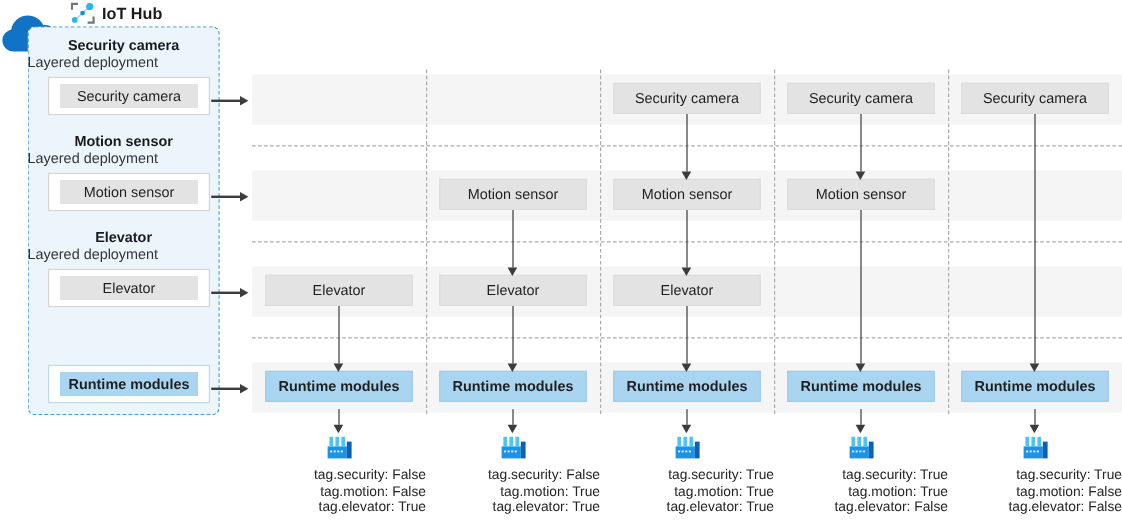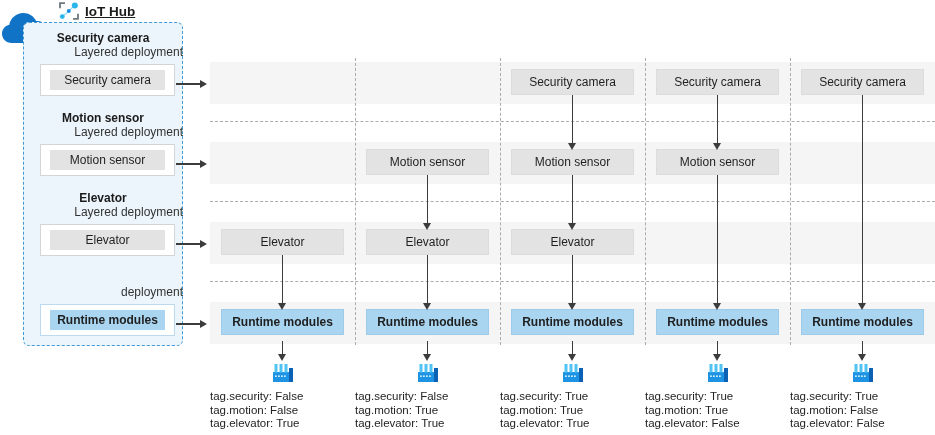--- a/index.html
+++ b/index.html
@@ -7,24 +7,24 @@
     position:relative;width:935px;height:435px;background:#fff;overflow:hidden;
     font-family:"Liberation Sans",sans-serif;color:#222;
   }
   
   .panel{
     position:absolute;left:23px;top:22px;width:160px;height:324px;
     background:#edf5fc;border:1.5px dashed #3f9ad7;border-radius:6px;box-sizing:border-box;
   }
   .cloud{position:absolute;left:0px;top:10px;width:52px;height:34px;}
   .hub-icon{position:absolute;left:57px;top:1px;width:24px;height:20px;}
-  .hub-title{position:absolute;left:85px;top:4px;font-size:13.5px;font-weight:700;color:#1b1b1b;text-decoration:underline;}
+  .hub-title{position:absolute;left:85px;top:4px;font-size:13.5px;font-weight:700;color:#1b1b1b;}
   
   .sec-title{position:absolute;left:23px;width:160px;text-align:center;font-size:12px;font-weight:700;color:#1a1a1a;line-height:14px;}
-  .sec-sub{position:absolute;left:23px;width:160px;text-align:right;font-size:12px;color:#333;line-height:14px;}
+  .sec-sub{position:absolute;left:23px;width:160px;text-align:left;font-size:12px;color:#333;line-height:14px;}
   .outer-box{
     position:absolute;left:40px;width:135px;height:32px;background:#fff;
     border:1px solid #d4d4d4;box-sizing:border-box;padding:5px 9px;
   }
   .outer-box.blue{border-color:#bcd9ee;}
   .inner-box{width:100%;height:100%;display:flex;align-items:center;justify-content:center;
     font-size:12px;color:#1f1f1f;background:#e3e3e3;}
   .inner-box.blue{background:#a9d5f1;font-weight:700;}
   
   .band{position:absolute;left:210px;width:725px;height:42px;background:#f5f5f5;}
@@ -37,21 +37,21 @@
   }
   .col-box.blue{background:#a9d5f1;border-color:#9ecbe9;font-weight:700;}
   
   .harrow{position:absolute;height:1.5px;background:#3c3c3c;}
   .harrow::after{content:"";position:absolute;right:-7px;top:-3.5px;border-left:7px solid #3c3c3c;
     border-top:4.2px solid transparent;border-bottom:4.2px solid transparent;}
   .varrow{position:absolute;width:1.5px;background:#3c3c3c;}
   .varrow::after{content:"";position:absolute;bottom:-7px;left:-3.5px;border-top:7px solid #3c3c3c;
     border-left:4.2px solid transparent;border-right:4.2px solid transparent;}
   .factory{position:absolute;width:26px;height:22px;}
-  .tags{position:absolute;width:145px;text-align:left;font-size:11.5px;color:#242424;line-height:13.5px;}
+  .tags{position:absolute;width:145px;text-align:right;font-size:11.5px;color:#242424;line-height:13.5px;}
 </style>
 </head>
 <body>
 
 <div id="stage">
 
   <svg class="cloud" viewBox="0 0 52 34">
     <path d="M42 33H11.5C6.3 33 2 28.9 2 23.8c0-4.4 3.1-8.1 7.3-9 1.1-6.7 7-11.8 14-11.8 5.6 0 10.5 3.2 12.8 8 .5-.1 1-.1 1.5-.1 5.2 0 9.4 4.1 9.4 9.2S47.2 33 42 33z" fill="#1173c5"></path>
   </svg>
 
@@ -89,21 +89,20 @@
     <div class="outer-box" style="top: 144px;">
       <div class="inner-box">Motion sensor</div>
     </div>
     <div class="harrow" style="left: 176px; top: 163px; width: 24px;"></div>
     <div class="sec-title" style="top: 191px;">Elevator</div>
     <div class="sec-sub" style="top: 205px;">Layered deployment</div>
     <div class="outer-box" style="top: 224px;">
       <div class="inner-box">Elevator</div>
     </div>
     <div class="harrow" style="left: 176px; top: 243px; width: 24px;"></div>
-    <div class="sec-sub" style="top: 285px;">deployment</div>
     <div class="outer-box blue" style="top: 304px;">
       <div class="inner-box blue">Runtime modules</div>
     </div>
     <div class="harrow" style="left: 176px; top: 323px; width: 24px;"></div>
     <div class="col-box" style="left: 221px; top: 229px;">Elevator</div>
     <div class="col-box blue" style="left: 221px; top: 309px;">Runtime modules</div>
     <div class="varrow" style="left: 281.75px; top: 255px; height: 48px;"></div>
     <div class="varrow" style="left: 281.75px; top: 341px; height: 13px;"></div>
     <div class="factory" style="left: 269.5px; top: 362px;"><svg viewBox="0 0 26 22" width="26" height="22">
   <rect x="3" y="10" width="16" height="10" fill="#1e93e4"></rect>

